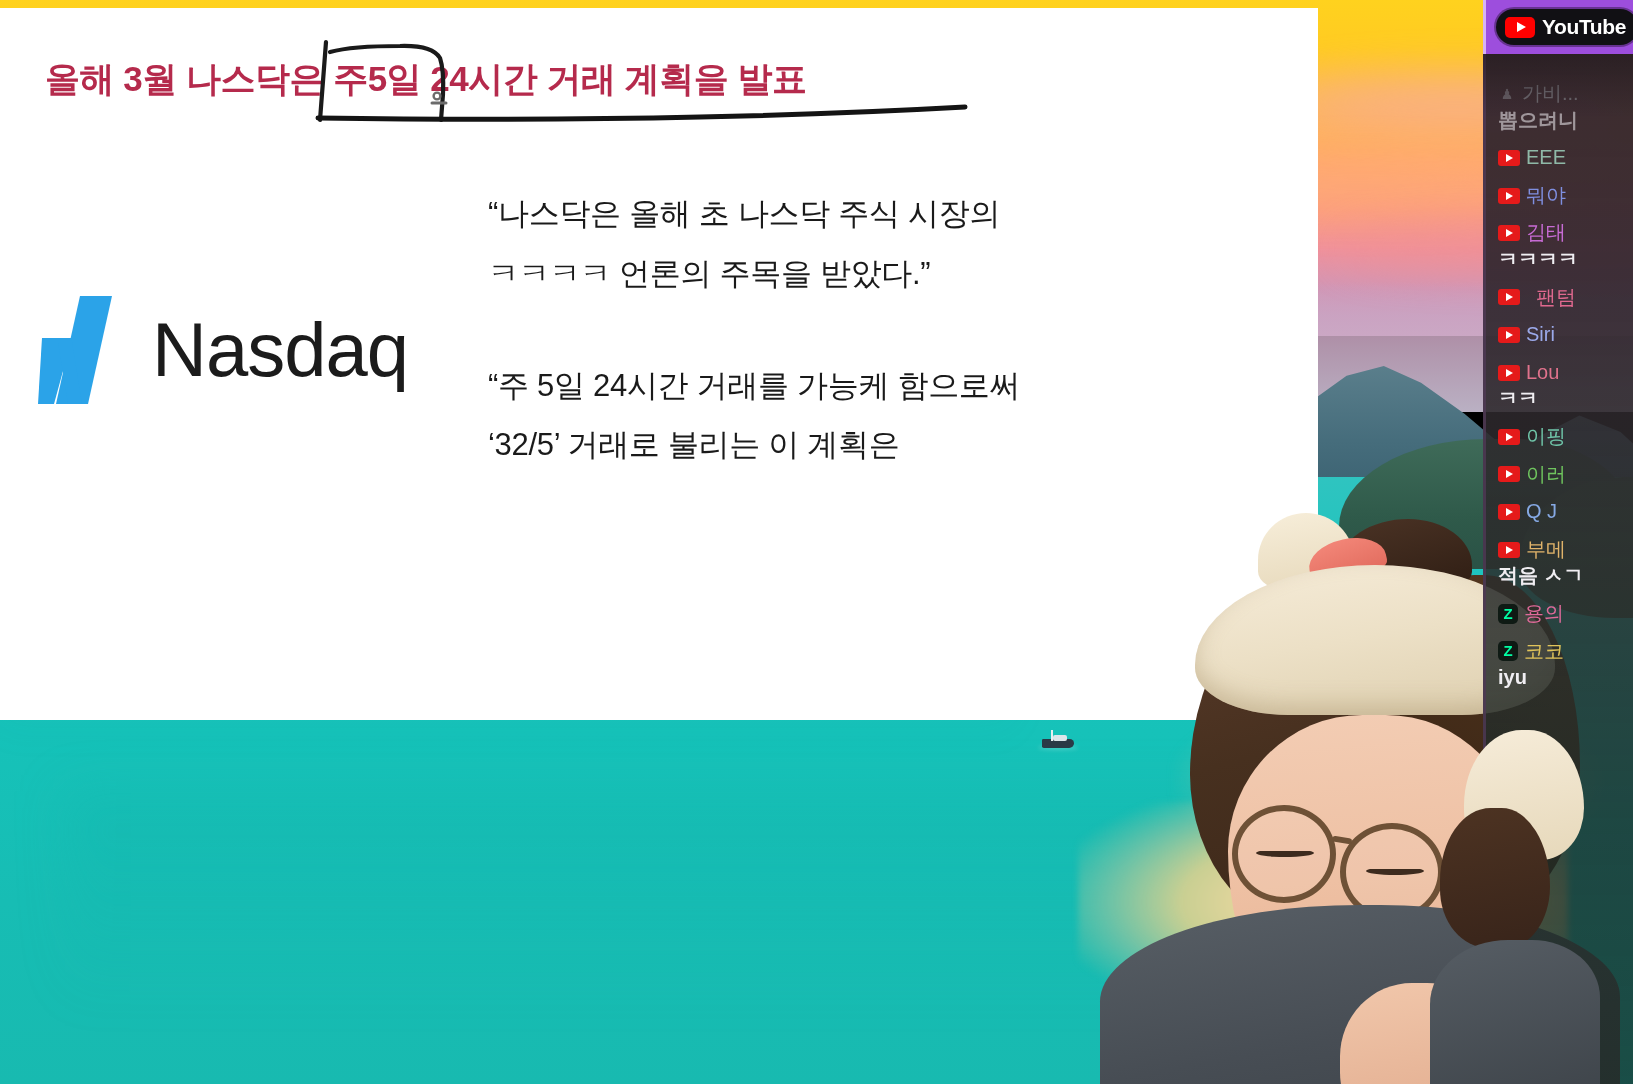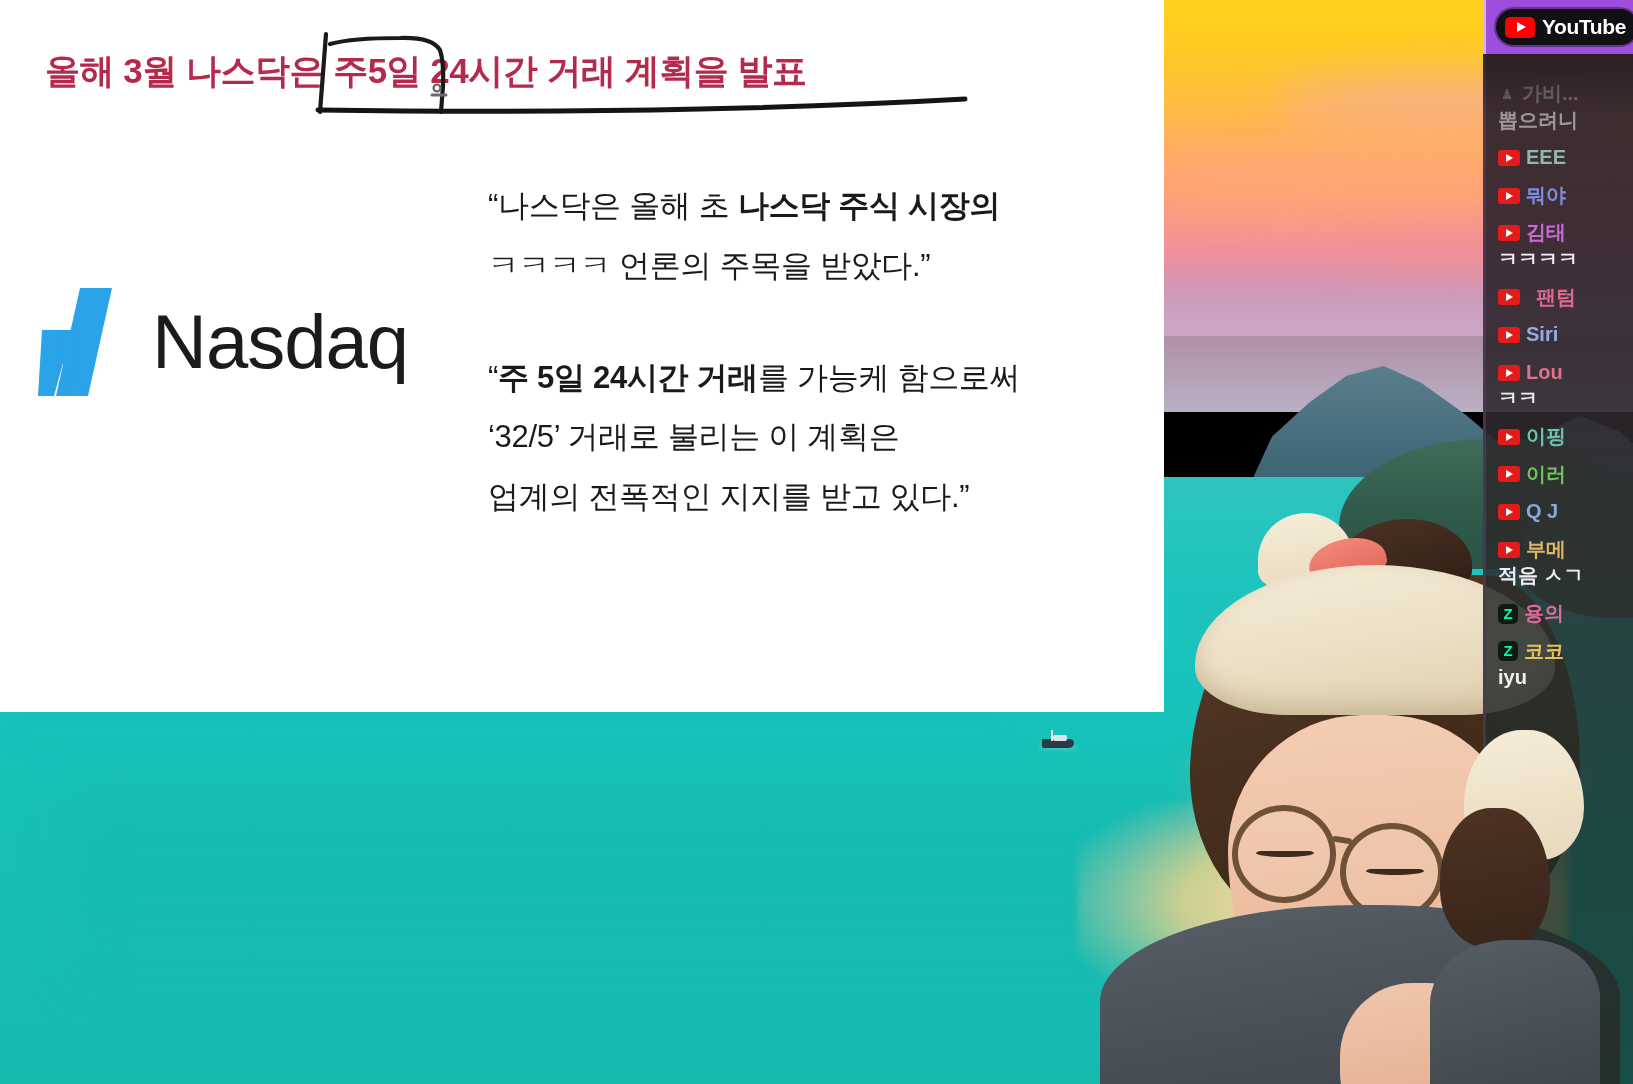--- a/index.html
+++ b/index.html
@@ -111,22 +111,22 @@
     position:absolute; left:9px; bottom:9px; width:2px; height:11px;
     background:#e9eff2;
   }
   .boat-wake {
     position:absolute; left:-4px; bottom:0; width:40px; height:5px;
     background:rgba(255,255,255,.2); border-radius:50%; filter:blur(2px);
   }
 
   
   .slide {
-    position:absolute; left:0; top:0;
-    width:1164px; height:712px;
+    position:absolute; left:0; top:8px;
+    width:1318px; height:712px;
     background:#ffffff;
     overflow:hidden;
   }
 
   .headline {
     position:absolute; left:45px; top:48px;
     font-size:35px; font-weight:700;
     color:#b52a4c;
     letter-spacing:-0.5px;
     white-space:nowrap;
@@ -147,21 +147,21 @@
     font-family:"Liberation Sans", sans-serif;
   }
 
   .quote-block { position:absolute; left:488px; top:176px; width:700px; }
   .para { margin-bottom:52px; }
   .para p {
     font-size:31px; line-height:1.93;
     color:#1a1a1a; white-space:nowrap;
     letter-spacing:-0.3px;
   }
-  .para p b { font-weight:700; }
+  .para p b { font-weight:400; }
 
   
   .cam { position:absolute; left:1040px; top:505px; width:520px; height:590px; }
   .cam-hair {
     position:absolute; left:150px; top:62px; width:330px; height:370px;
     background:linear-gradient(165deg,#5c3c2b 0%,#47301f 45%,#3a2618 100%);
     border-radius:50% 50% 42% 42% / 56% 56% 44% 44%;
   }
   .cam-hair-r {
     position:absolute; left:350px; top:70px; width:190px; height:330px;
@@ -289,21 +289,21 @@
     width:20px; height:20px; border-radius:5px;
     background:#0f1a14; color:#00ffa3;
     font-size:15px; font-weight:800; line-height:20px; text-align:center;
     flex:0 0 auto;
   }
   .badge-user {
     width:18px; height:18px; flex:0 0 auto;
     display:inline-flex; align-items:center; justify-content:center;
     color:#8d8d93; font-size:14px;
   }
-  .msg-name { font-size:20px; font-weight:700; white-space:nowrap;text-align:right; }
+  .msg-name { font-size:20px; font-weight:400; white-space:nowrap;text-align:right; }
   .msg-text {
     font-size:20px; font-weight:700; color:#f0eef2;
     white-space:nowrap; margin-top:3px;
   }
   .dim { opacity:.55; }
   .chat-fade-top {
     position:absolute; left:0; top:54px; width:150px; height:60px;
     background:linear-gradient(180deg, rgba(30,22,30,.55), rgba(30,22,30,0));
     pointer-events:none;
   }
@@ -389,23 +389,20 @@
           <span>ㅋㅋㅋㅋ 언론의 주목을 받았다.”</span>
         </p>
       </div>
       <div class="para">
         <p>
           <span>“</span><b>주 5일 24시간 거래</b><span>를 가능케 함으로써</span>
         </p>
         <p>
           <span>‘32/5’ 거래로 불리는 이 계획은</span>
         </p>
-        <p>
-          <span>업계의 전폭적인 지지를 받고 있다.”</span>
-        </p>
       </div>
     </div>
   </div>
 
   <div class="cam">
     <div class="cam-hair"></div>
     <div class="cam-hair-r"></div>
     <div class="cam-face"></div>
     <div class="cam-ear-dark"></div>
     <div class="cam-ear-l"></div>

